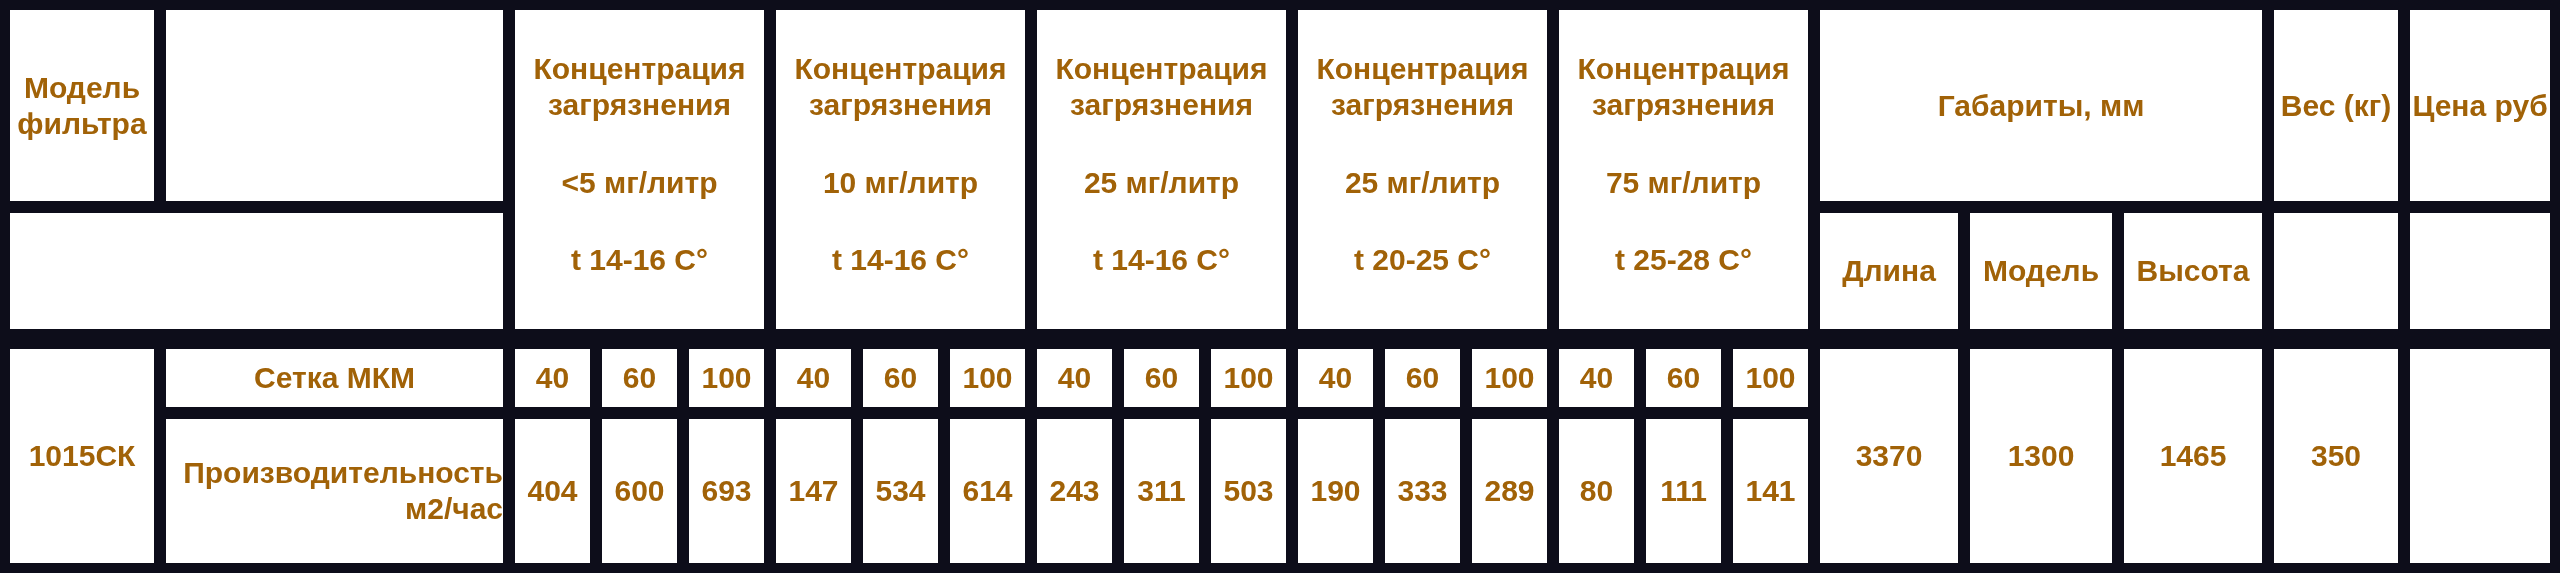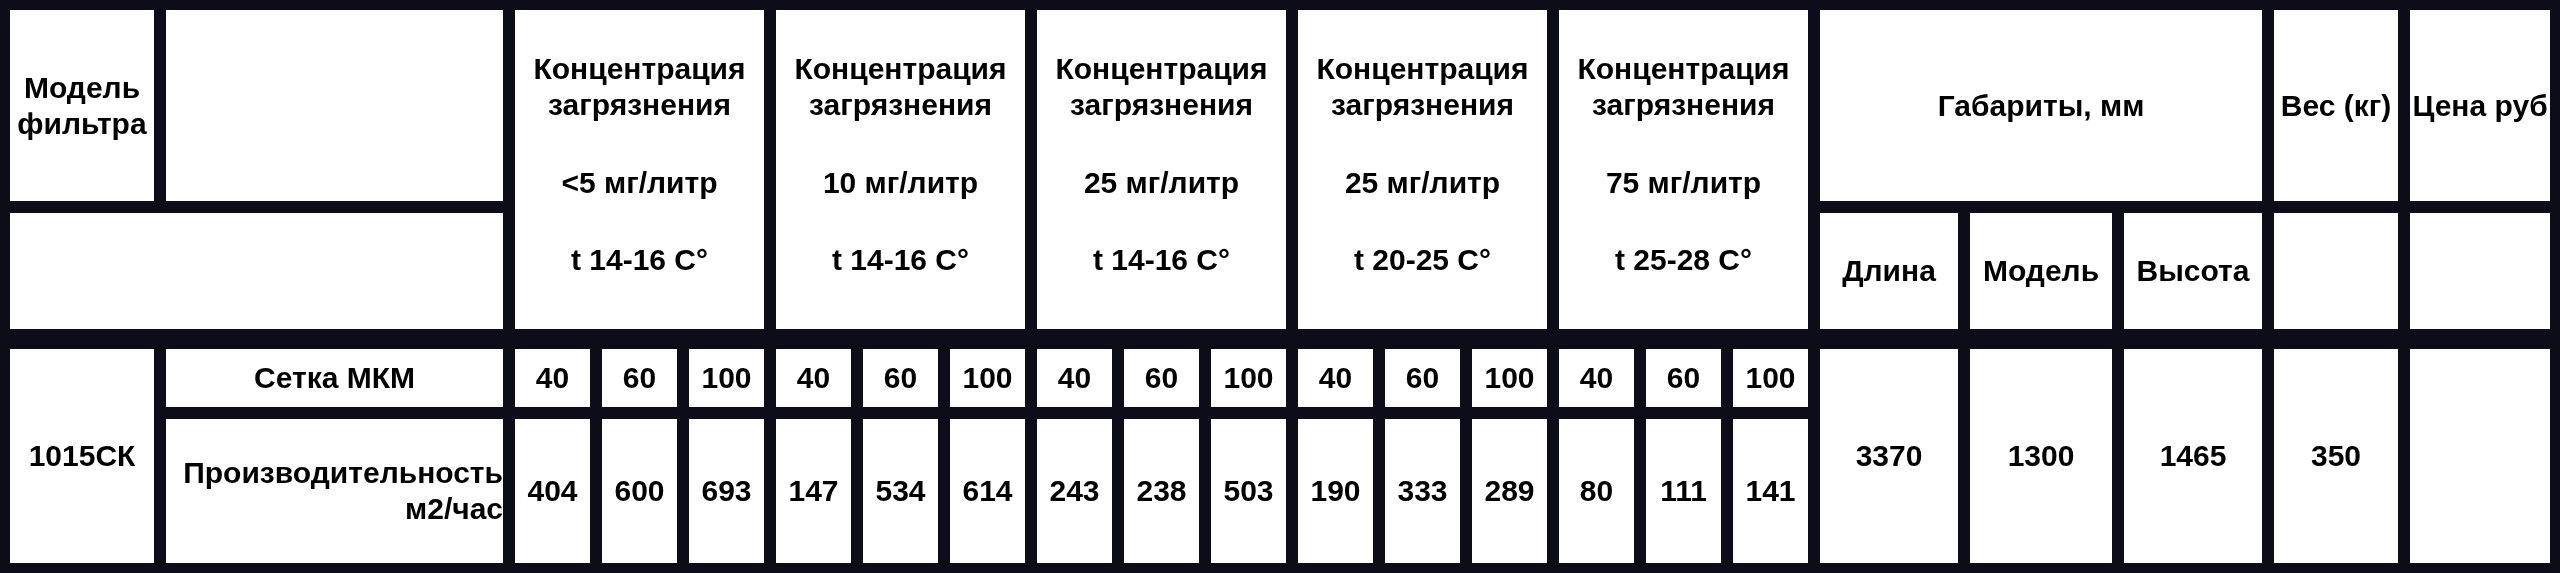--- a/index.html
+++ b/index.html
@@ -6,21 +6,21 @@
     margin: 0;
     padding: 0;
     background: #ffffff;
   }
   .sheet {
     width: 2560px;
     height: 573px;
     background: #ffffff;
     font-family: "Liberation Sans", "DejaVu Sans", sans-serif;
     font-weight: 700;
-    color: #000000;
+    color: #a16207;
   }
   table.spec {
     border-collapse: separate;
     border-spacing: 0;
     table-layout: fixed;
     width: 2560px;
     border: 4px solid #0d0d1a;
   }
   table.spec td {
     border: 6px solid #0d0d1a;
@@ -168,21 +168,21 @@
 
     <tr class="r4">
       <td><div class="perf-label" style="display:inline-block;text-align:right;">Производительность м2/час</div></td>
       <td class="num">404</td>
       <td class="num">600</td>
       <td class="num">693</td>
       <td class="num">147</td>
       <td class="num">534</td>
       <td class="num">614</td>
       <td class="num">243</td>
-      <td class="num">238</td>
+      <td class="num">311</td>
       <td class="num">503</td>
       <td class="num">190</td>
       <td class="num">333</td>
       <td class="num">289</td>
       <td class="num">80</td>
       <td class="num">111</td>
       <td class="num">141</td>
     </tr>
   </tbody>
     </table>

